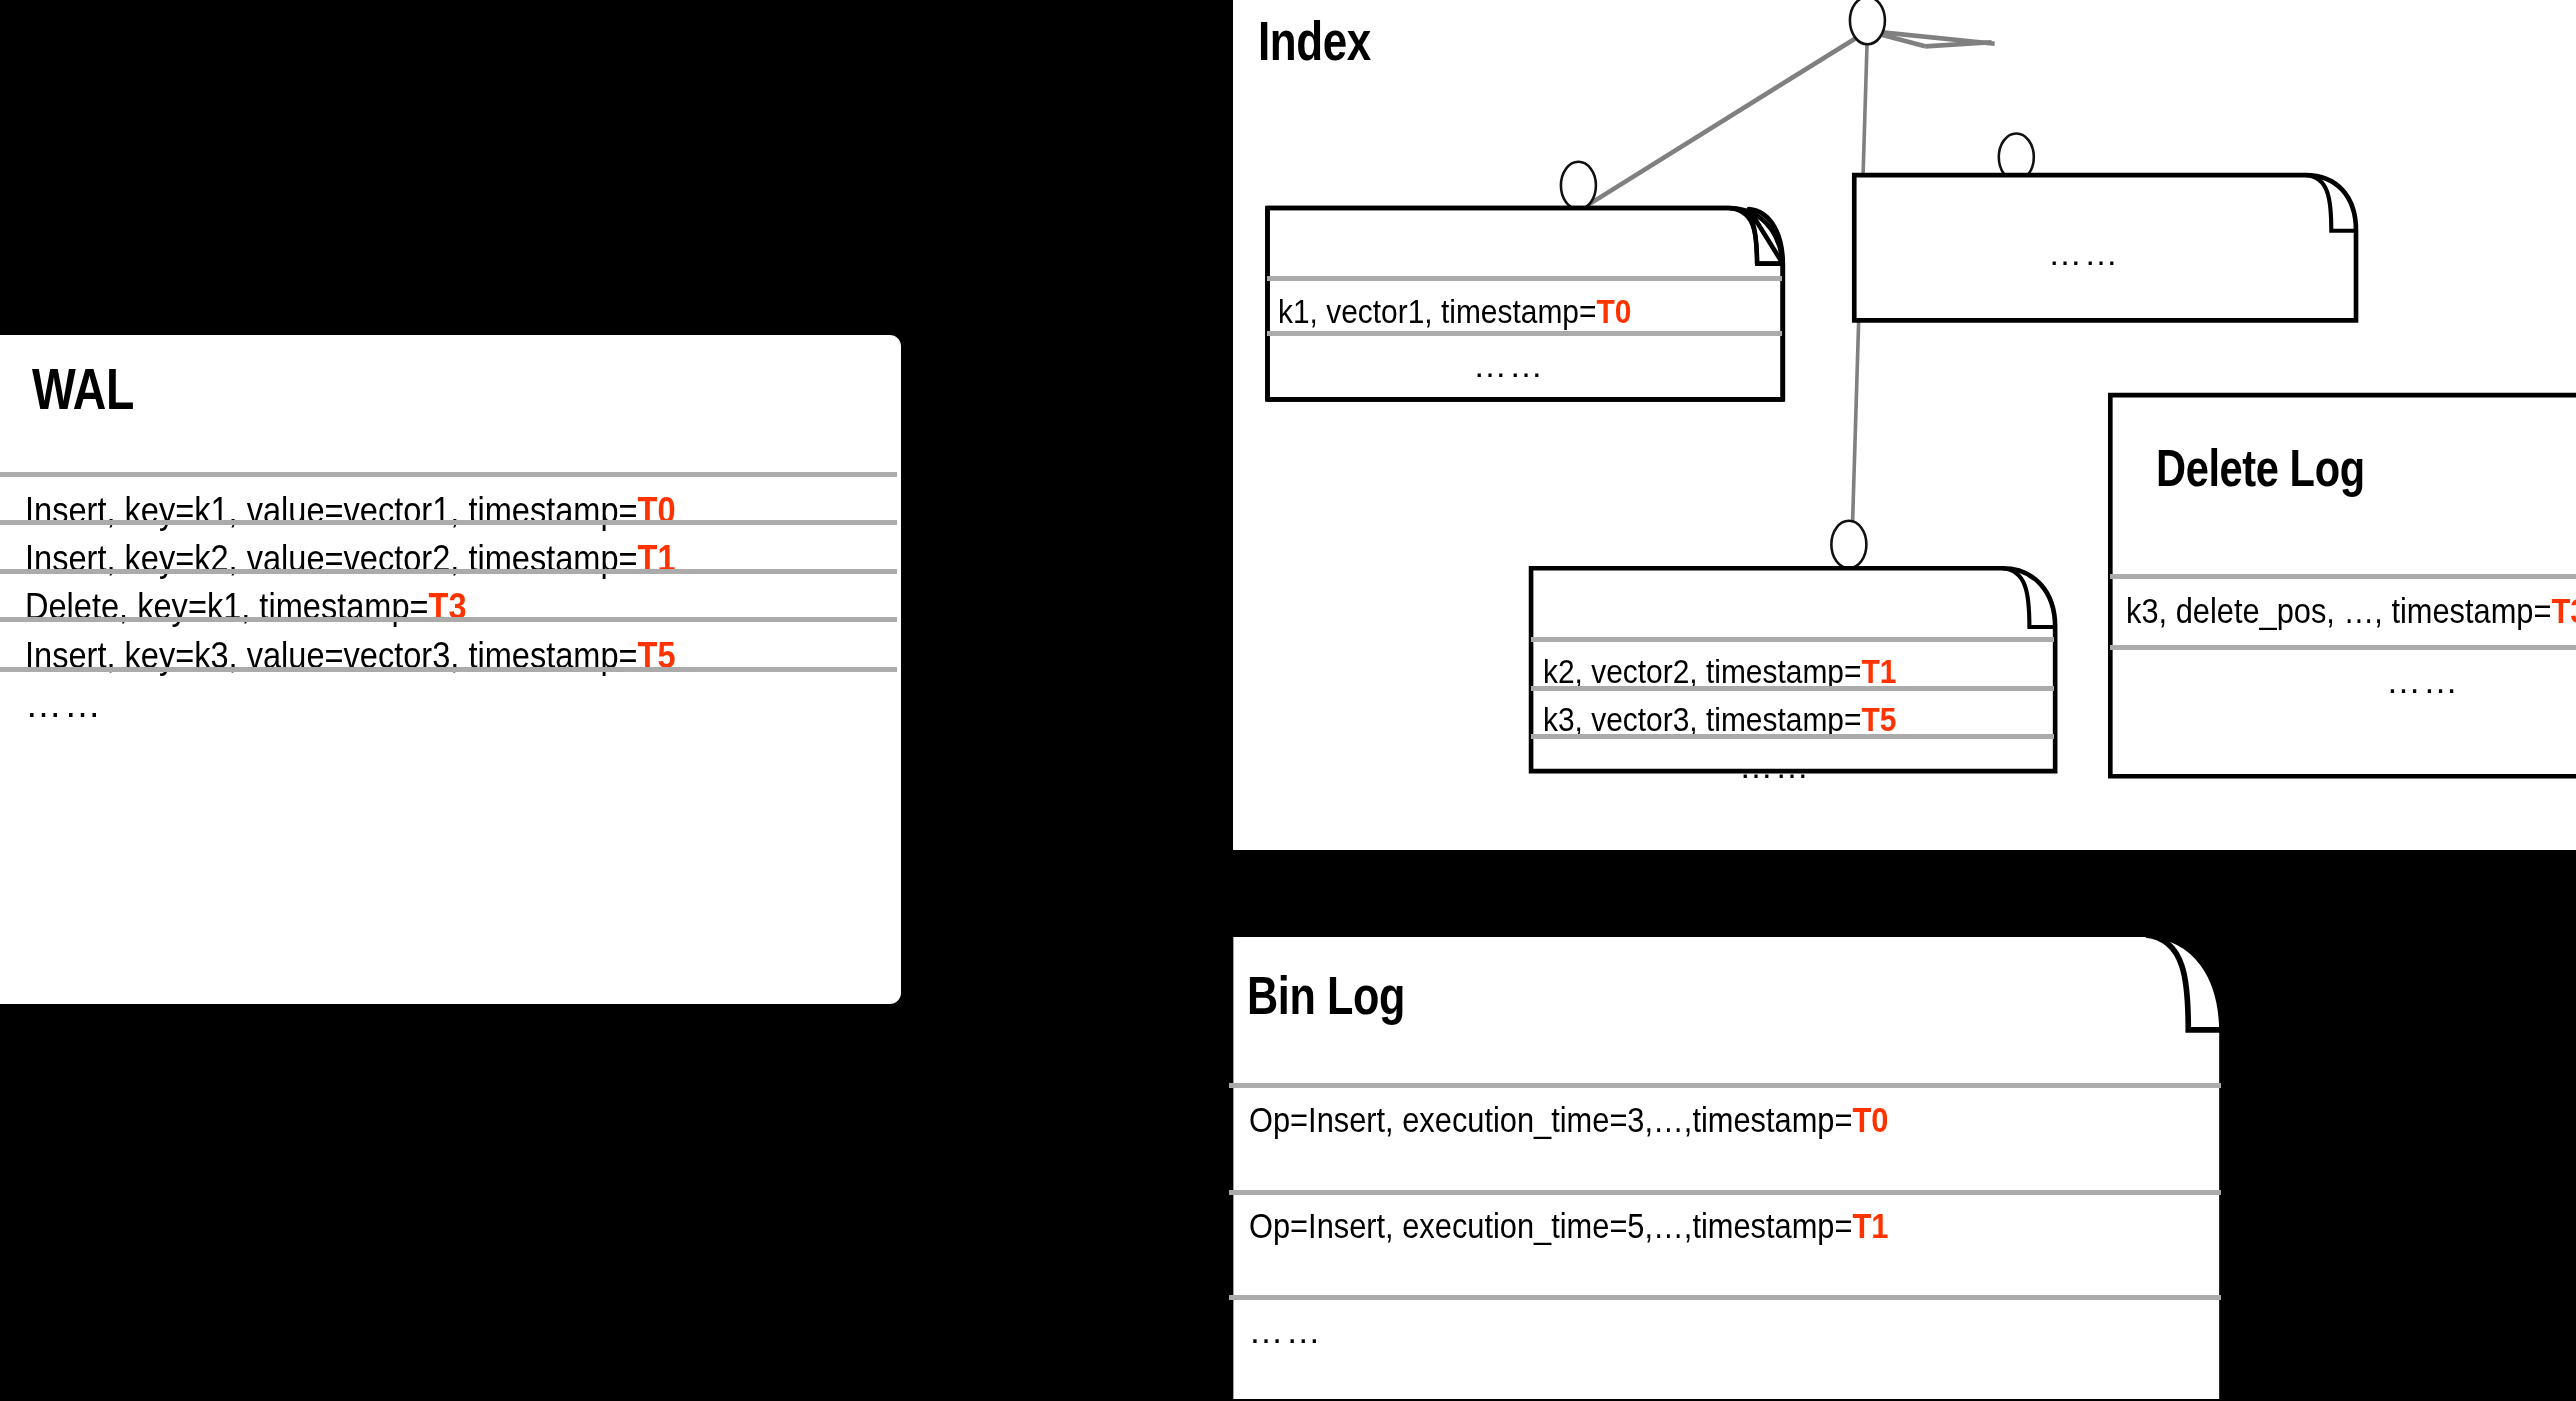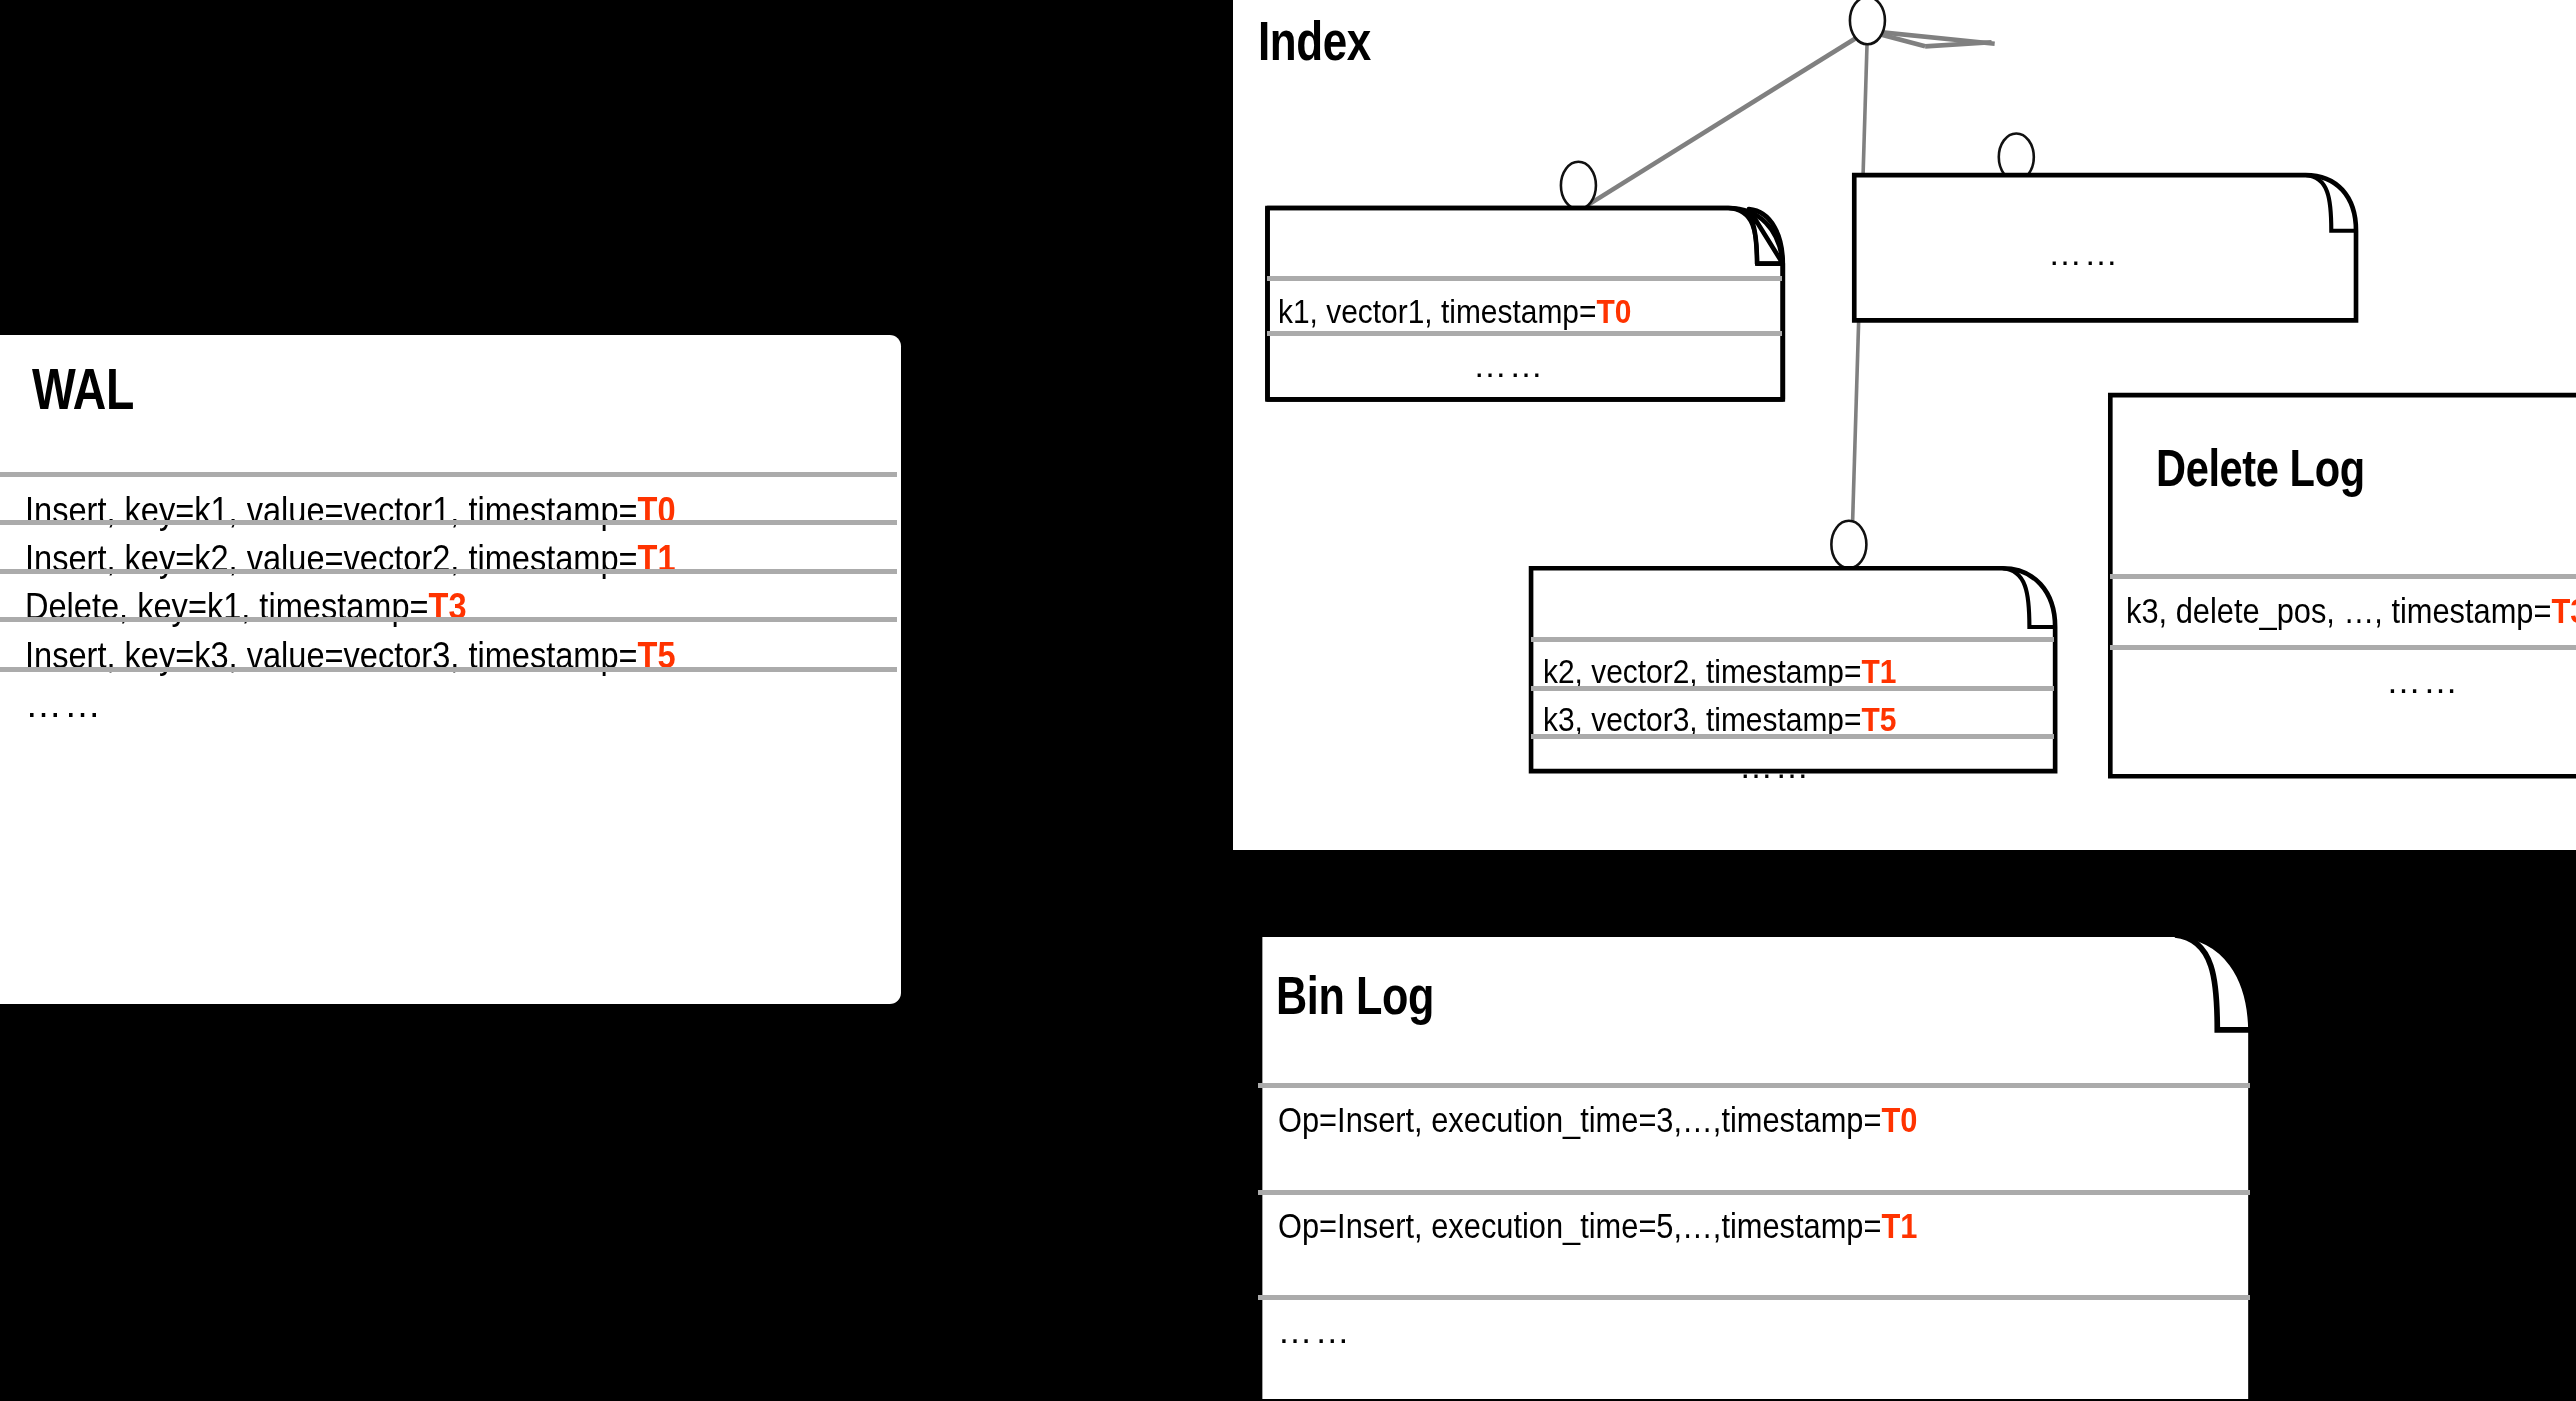--- a/index.html
+++ b/index.html
@@ -118,21 +118,21 @@
     <div class="panel-title" style="left:48px;top:45px;font-size:52px;">Delete Log</div>
     <div class="rowline" style="left:2.1px;top:181px;width:664px;"></div>
     <div class="rowtext" style="left:17.5px;top:198px;font-size:35px;">
       <span>k3, delete_pos, …, timestamp=</span><span class="ts">T3</span>
     </div>
     <div class="rowline" style="left:2.1px;top:252px;width:664px;"></div>
     <div class="dots" style="left:278px;top:268px;font-size:35px;">……</div>
   </div>
 </div>
 
-<div style="position:absolute;left:1258px;top:934px;width:994px;height:468px;">
+<div style="position:absolute;left:1229px;top:934px;width:994px;height:468px;">
   <svg width="1010" height="479" viewBox="0 0 1960 930">
     <path d="M2 0 H 1780 C 1880 6 1926 86 1928 186 L 1928 909 H 2 Z" fill="#fff" stroke="#000" stroke-width="12"></path>
     <path d="M1780 2 C 1856 10 1862 92 1862 186 L 1928 186" fill="none" stroke="#000" stroke-width="11"></path>
   </svg>
   <div class="panel-title" style="left:17.5px;top:30px;font-size:54px;">Bin Log</div>
 
   <div class="rowline" style="left:0;top:149px;width:992px;"></div>
   <div class="rowtext" style="left:19.6px;top:166px;font-size:35px;">
     <span>Op=Insert, execution_time=3,…,timestamp=</span><span class="ts">T0</span>
   </div>

